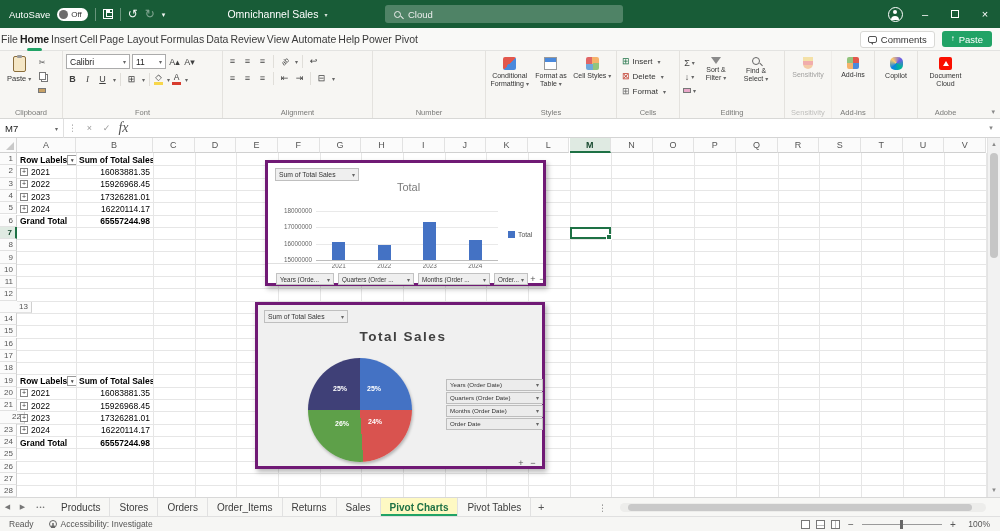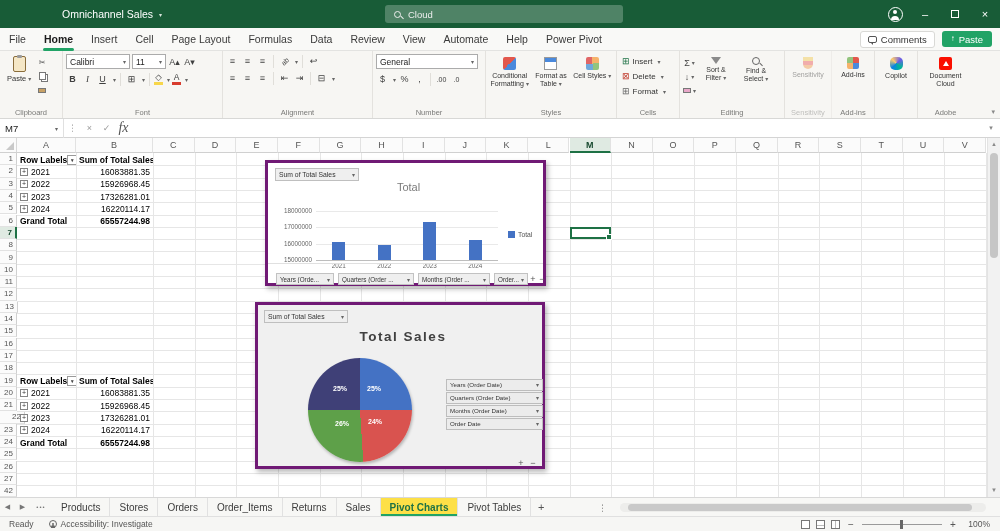--- a/index.html
+++ b/index.html
@@ -26,21 +26,21 @@
 .i-mag::after{content:"";position:absolute;width:4px;height:1.4px;background:#eee;transform:rotate(45deg);right:-3.5px;bottom:-1.5px}
 .tb-right{position:absolute;right:0;top:0;height:28px;display:flex;align-items:center}
 .winbtn{width:30px;height:28px;display:flex;align-items:center;justify-content:center;font-size:11px;color:#fff}
 .i-person{width:15px;height:15px;border:1px solid #fff;border-radius:50%;position:relative}
 .i-person::before{content:"";position:absolute;left:4.5px;top:2.5px;width:4px;height:4px;border-radius:50%;background:#fff}
 .i-person::after{content:"";position:absolute;left:2.5px;top:8px;width:8px;height:4px;border-radius:4px 4px 0 0;background:#fff}
 .i-max{width:8px;height:8px;border:1px solid #fff}
 
 .tabrow{position:absolute;top:28px;left:0;right:0;height:23px;background:#f9f9f7;display:flex;align-items:center;border-bottom:1px solid #e3e3e1}
 .rtabs{display:flex;height:23px}
-.rtab{padding:0 9px;font-size:10.5px;color:#3a3a3a;line-height:22px;position:relative;white-space:nowrap}
+.rtab{padding:0 1px;font-size:10.5px;color:#3a3a3a;line-height:22px;position:relative;white-space:nowrap}
 .rtab.active{font-weight:bold;color:#1c1c1c}
 .rtab.active::after{content:"";position:absolute;left:8px;right:8px;bottom:0;height:2.5px;background:#21A366;border-radius:2px}
 .tabactions{margin-left:auto;display:flex;align-items:center;gap:7px;padding-right:8px}
 .comments-btn{display:flex;align-items:center;gap:4px;font-size:9.5px;color:#333;border:1px solid #d9d9d6;border-radius:3px;padding:2px 7px;background:#fff}
 .i-bubble{width:9px;height:7px;border:1px solid #555;border-radius:2px;position:relative}
 .i-bubble::after{content:"";position:absolute;left:1px;bottom:-3px;border-left:3px solid transparent;border-right:0 solid transparent;border-top:3px solid #555}
 .share-btn{display:flex;align-items:center;gap:4px;font-size:9.5px;color:#fff;background:#21A366;border-radius:3px;padding:2.5px 9px}
 .i-share{font-size:8px;line-height:1}
 
 .ribbon{position:absolute;top:51px;left:0;right:0;height:68px;background:#f7f6f3;border-bottom:1px solid #d8d8d6;display:flex}
@@ -129,21 +129,21 @@
 .pm{position:absolute;font-size:9px;color:#555;width:10px;text-align:center;line-height:10px}
 .ptitle{position:absolute;text-align:center;font-size:13.5px;font-weight:bold;color:#404040;letter-spacing:1.5px}
 .pie{position:absolute;border-radius:50%;box-shadow:1px 2px 3px rgba(0,0,0,.25)}
 .plabel{position:absolute;width:20px;text-align:center;font-size:7px;font-weight:bold;color:#fff}
 
 .sheettabs{position:absolute;top:497px;left:0;right:0;height:19px;background:#f7f7f5;border-top:1px solid #d8d8d8;display:flex;align-items:stretch}
 .stnav{width:15px;display:flex;align-items:center;justify-content:center;color:#777;font-size:7px}
 .stdots{width:22px;display:flex;align-items:center;justify-content:center;color:#777;font-size:6px;letter-spacing:1px}
 .stabs{display:flex}
 .stab{padding:0 9px;display:flex;align-items:center;border-right:1px solid #e1e1e1;font-size:10px;color:#3c3c3c;white-space:nowrap}
-.stab.active{background:#fde047;color:#1E7145;font-weight:bold;box-shadow:inset 0 -2px 0 #21A366}
+.stab.active{background:#fef9c3;color:#1E7145;font-weight:bold;box-shadow:inset 0 -2px 0 #21A366}
 .addsheet{width:20px;display:flex;align-items:center;justify-content:center;color:#555;font-size:11px}
 .st-more{position:absolute;left:598px;top:0;height:19px;display:flex;align-items:center;color:#777;font-size:9px}
 .hscroll{position:absolute;left:620px;top:5px;width:366px;height:9px;background:#ededeb;border-radius:5px}
 .hthumb{position:absolute;left:8px;top:1px;height:7px;width:344px;background:#c9c9c9;border-radius:4px}
 
 .vscroll{position:absolute;top:138px;right:0;width:13px;height:359px;background:#f2f2f2;border-left:1px solid #e3e3e3}
 .varrow{position:absolute;left:0;width:12px;height:13px;color:#8a8a8a;font-size:6px;text-align:center;line-height:13px}
 .vthumb{position:absolute;top:15px;left:2px;width:8px;height:105px;background:#c6c6c6;border-radius:4px}
 
 .statusbar{position:absolute;top:516px;left:0;right:0;height:15px;background:#f6f6f4;border-top:1px solid #e0e0e0;display:flex;align-items:center;font-size:8.5px;color:#555}
@@ -160,20 +160,33 @@
 .ztrack{position:relative;width:80px;height:1px;background:#9a9a9a}
 .zthumb{position:absolute;left:38px;top:-4px;width:3px;height:9px;background:#666}
 .zlevel{min-width:26px;text-align:right}
 </style>
 </head>
 <body>
 
 <div class="app">
 
   <div class="titlebar">
+    <div class="tb-left">
+      <span class="as-label">AutoSave</span>
+      <span class="autosave-pill">
+        <span class="knob"></span>
+        <span>Off</span>
+      </span>
+      <span class="tb-sep"></span>
+      <span class="i-save"></span>
+      <span class="tb-sep"></span>
+      <span class="tb-ic">↺</span>
+      <span class="tb-ic dim">↻</span>
+      <span class="tb-ic" style="font-size:7px">▾</span>
+    </div>
     <div class="doc-title">
       <span>Omnichannel Sales</span>
       <span class="dd" style="color:#d7e4db">▾</span>
     </div>
     <div class="search">
       <span class="i-mag"></span>
       <span>Cloud</span>
     </div>
     <div class="tb-right">
       <span class="winbtn">
@@ -296,37 +309,20 @@
           <span class="tbtn">⇥</span>
           <span class="vsep"></span>
           <span class="tbtn">⊟</span>
             <span class="dd">▾</span>
         </div>
       </div>
       <div class="glabel">Alignment</div>
     </div>
 
     <div class="rgroup" style="width:113px">
-      <div class="gbody col">
-        <div class="frow">
-          <div class="combo w100">
-              <span>General</span>
-              <span class="dd">▾</span>
-            </div>
-        </div>
-        <div class="frow">
-          <span class="tbtn">$</span>
-            <span class="dd">▾</span>
-          <span class="tbtn">%</span>
-          <span class="tbtn">,</span>
-          <span class="vsep"></span>
-          <span class="tbtn" style="font-size:7px">.00</span>
-          <span class="tbtn" style="font-size:7px">.0</span>
-        </div>
-      </div>
       <div class="glabel">Number</div>
     </div>
 
     <div class="rgroup" style="width:131px">
       <div class="gbody">
         <div class="bb">
           <span class="ic-cf"></span>
           <span class="bb-label"><span>Conditional Formatting</span><span class="dd">▾</span></span>
         </div>
         <div class="bb">
@@ -468,36 +464,36 @@
       <div class="rowhead" style="left: 0px; top: 39.6px; width: 17px; height: 12.3px;">3</div>
       <div class="rowhead" style="left: 0px; top: 51.9px; width: 17px; height: 12.3px;">4</div>
       <div class="rowhead" style="left: 0px; top: 64.2px; width: 17px; height: 12.3px;">5</div>
       <div class="rowhead" style="left: 0px; top: 76.5px; width: 17px; height: 12.3px;">6</div>
       <div class="rowhead sel" style="left: 0px; top: 88.8px; width: 17px; height: 12.3px;">7</div>
       <div class="rowhead" style="left: 0px; top: 101.1px; width: 17px; height: 12.3px;">8</div>
       <div class="rowhead" style="left: 0px; top: 113.4px; width: 17px; height: 12.3px;">9</div>
       <div class="rowhead" style="left: 0px; top: 125.7px; width: 17px; height: 12.3px;">10</div>
       <div class="rowhead" style="left: 0px; top: 138px; width: 17px; height: 12.3px;">11</div>
       <div class="rowhead" style="left: 0px; top: 150.3px; width: 17px; height: 12.3px;">12</div>
-      <div class="rowhead" style="left: 0px; top: 162.6px; width: 18px; height: 12.3px;">13</div>
+      <div class="rowhead" style="left: 0px; top: 162.6px; width: 32px; height: 12.3px;">13</div>
       <div class="rowhead" style="left: 0px; top: 174.9px; width: 17px; height: 12.3px;">14</div>
       <div class="rowhead" style="left: 0px; top: 187.2px; width: 17px; height: 12.3px;">15</div>
       <div class="rowhead" style="left: 0px; top: 199.5px; width: 17px; height: 12.3px;">16</div>
       <div class="rowhead" style="left: 0px; top: 211.8px; width: 17px; height: 12.3px;">17</div>
       <div class="rowhead" style="left: 0px; top: 224.1px; width: 17px; height: 12.3px;">18</div>
       <div class="rowhead" style="left: 0px; top: 236.4px; width: 17px; height: 12.3px;">19</div>
       <div class="rowhead" style="left: 0px; top: 248.7px; width: 17px; height: 12.3px;">20</div>
       <div class="rowhead" style="left: 0px; top: 261px; width: 17px; height: 12.3px;">21</div>
       <div class="rowhead" style="left: 0px; top: 273.3px; width: 25px; height: 12.3px;">22</div>
       <div class="rowhead" style="left: 0px; top: 285.6px; width: 17px; height: 12.3px;">23</div>
       <div class="rowhead" style="left: 0px; top: 297.9px; width: 17px; height: 12.3px;">24</div>
       <div class="rowhead" style="left: 0px; top: 310.2px; width: 17px; height: 12.3px;">25</div>
       <div class="rowhead" style="left: 0px; top: 322.5px; width: 17px; height: 12.3px;">26</div>
       <div class="rowhead" style="left: 0px; top: 334.8px; width: 17px; height: 12.3px;">27</div>
-      <div class="rowhead" style="left: 0px; top: 347.1px; width: 17px; height: 12.3px;">42</div>
+      <div class="rowhead" style="left: 0px; top: 347.1px; width: 17px; height: 12.3px;">28</div>
       <div class="vline" style="left: 76px; top: 15px; height: 344.4px;"></div>
       <div class="vline" style="left: 153px; top: 15px; height: 344.4px;"></div>
       <div class="vline" style="left: 194.65px; top: 15px; height: 344.4px;"></div>
       <div class="vline" style="left: 236.3px; top: 15px; height: 344.4px;"></div>
       <div class="vline" style="left: 277.95px; top: 15px; height: 344.4px;"></div>
       <div class="vline" style="left: 319.6px; top: 15px; height: 344.4px;"></div>
       <div class="vline" style="left: 361.25px; top: 15px; height: 344.4px;"></div>
       <div class="vline" style="left: 402.9px; top: 15px; height: 344.4px;"></div>
       <div class="vline" style="left: 444.55px; top: 15px; height: 344.4px;"></div>
       <div class="vline" style="left: 486.2px; top: 15px; height: 344.4px;"></div>

